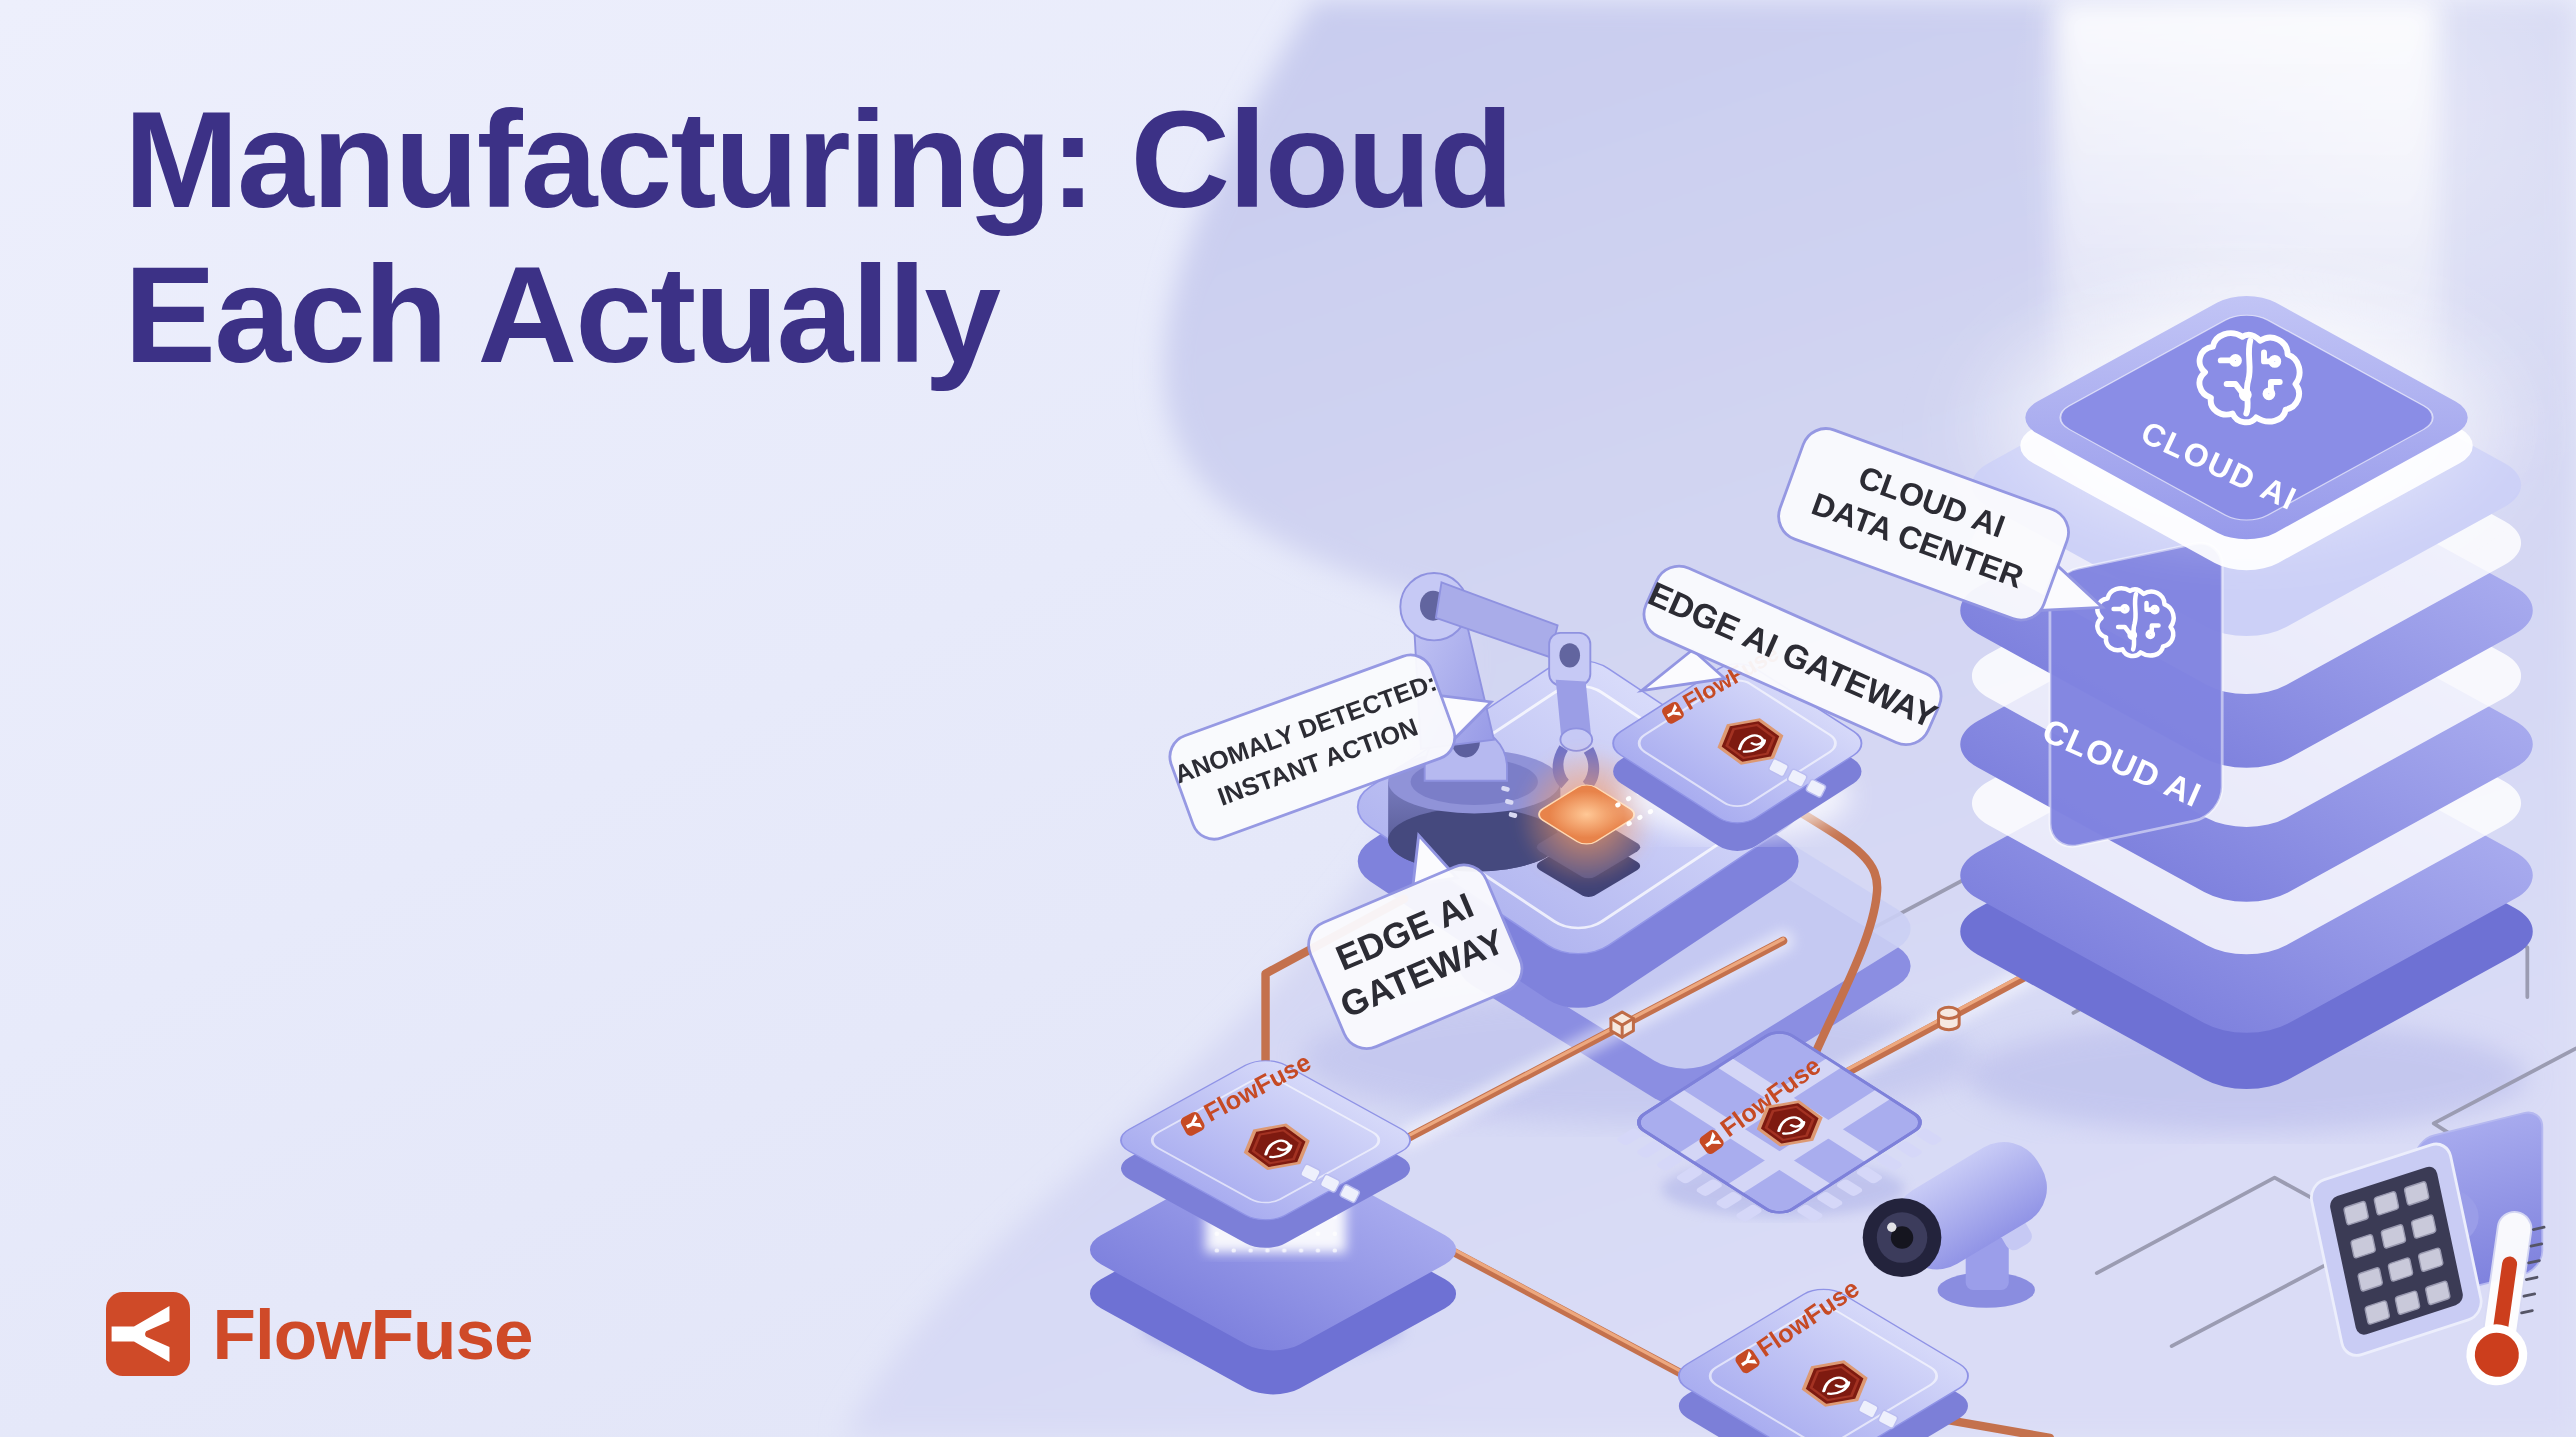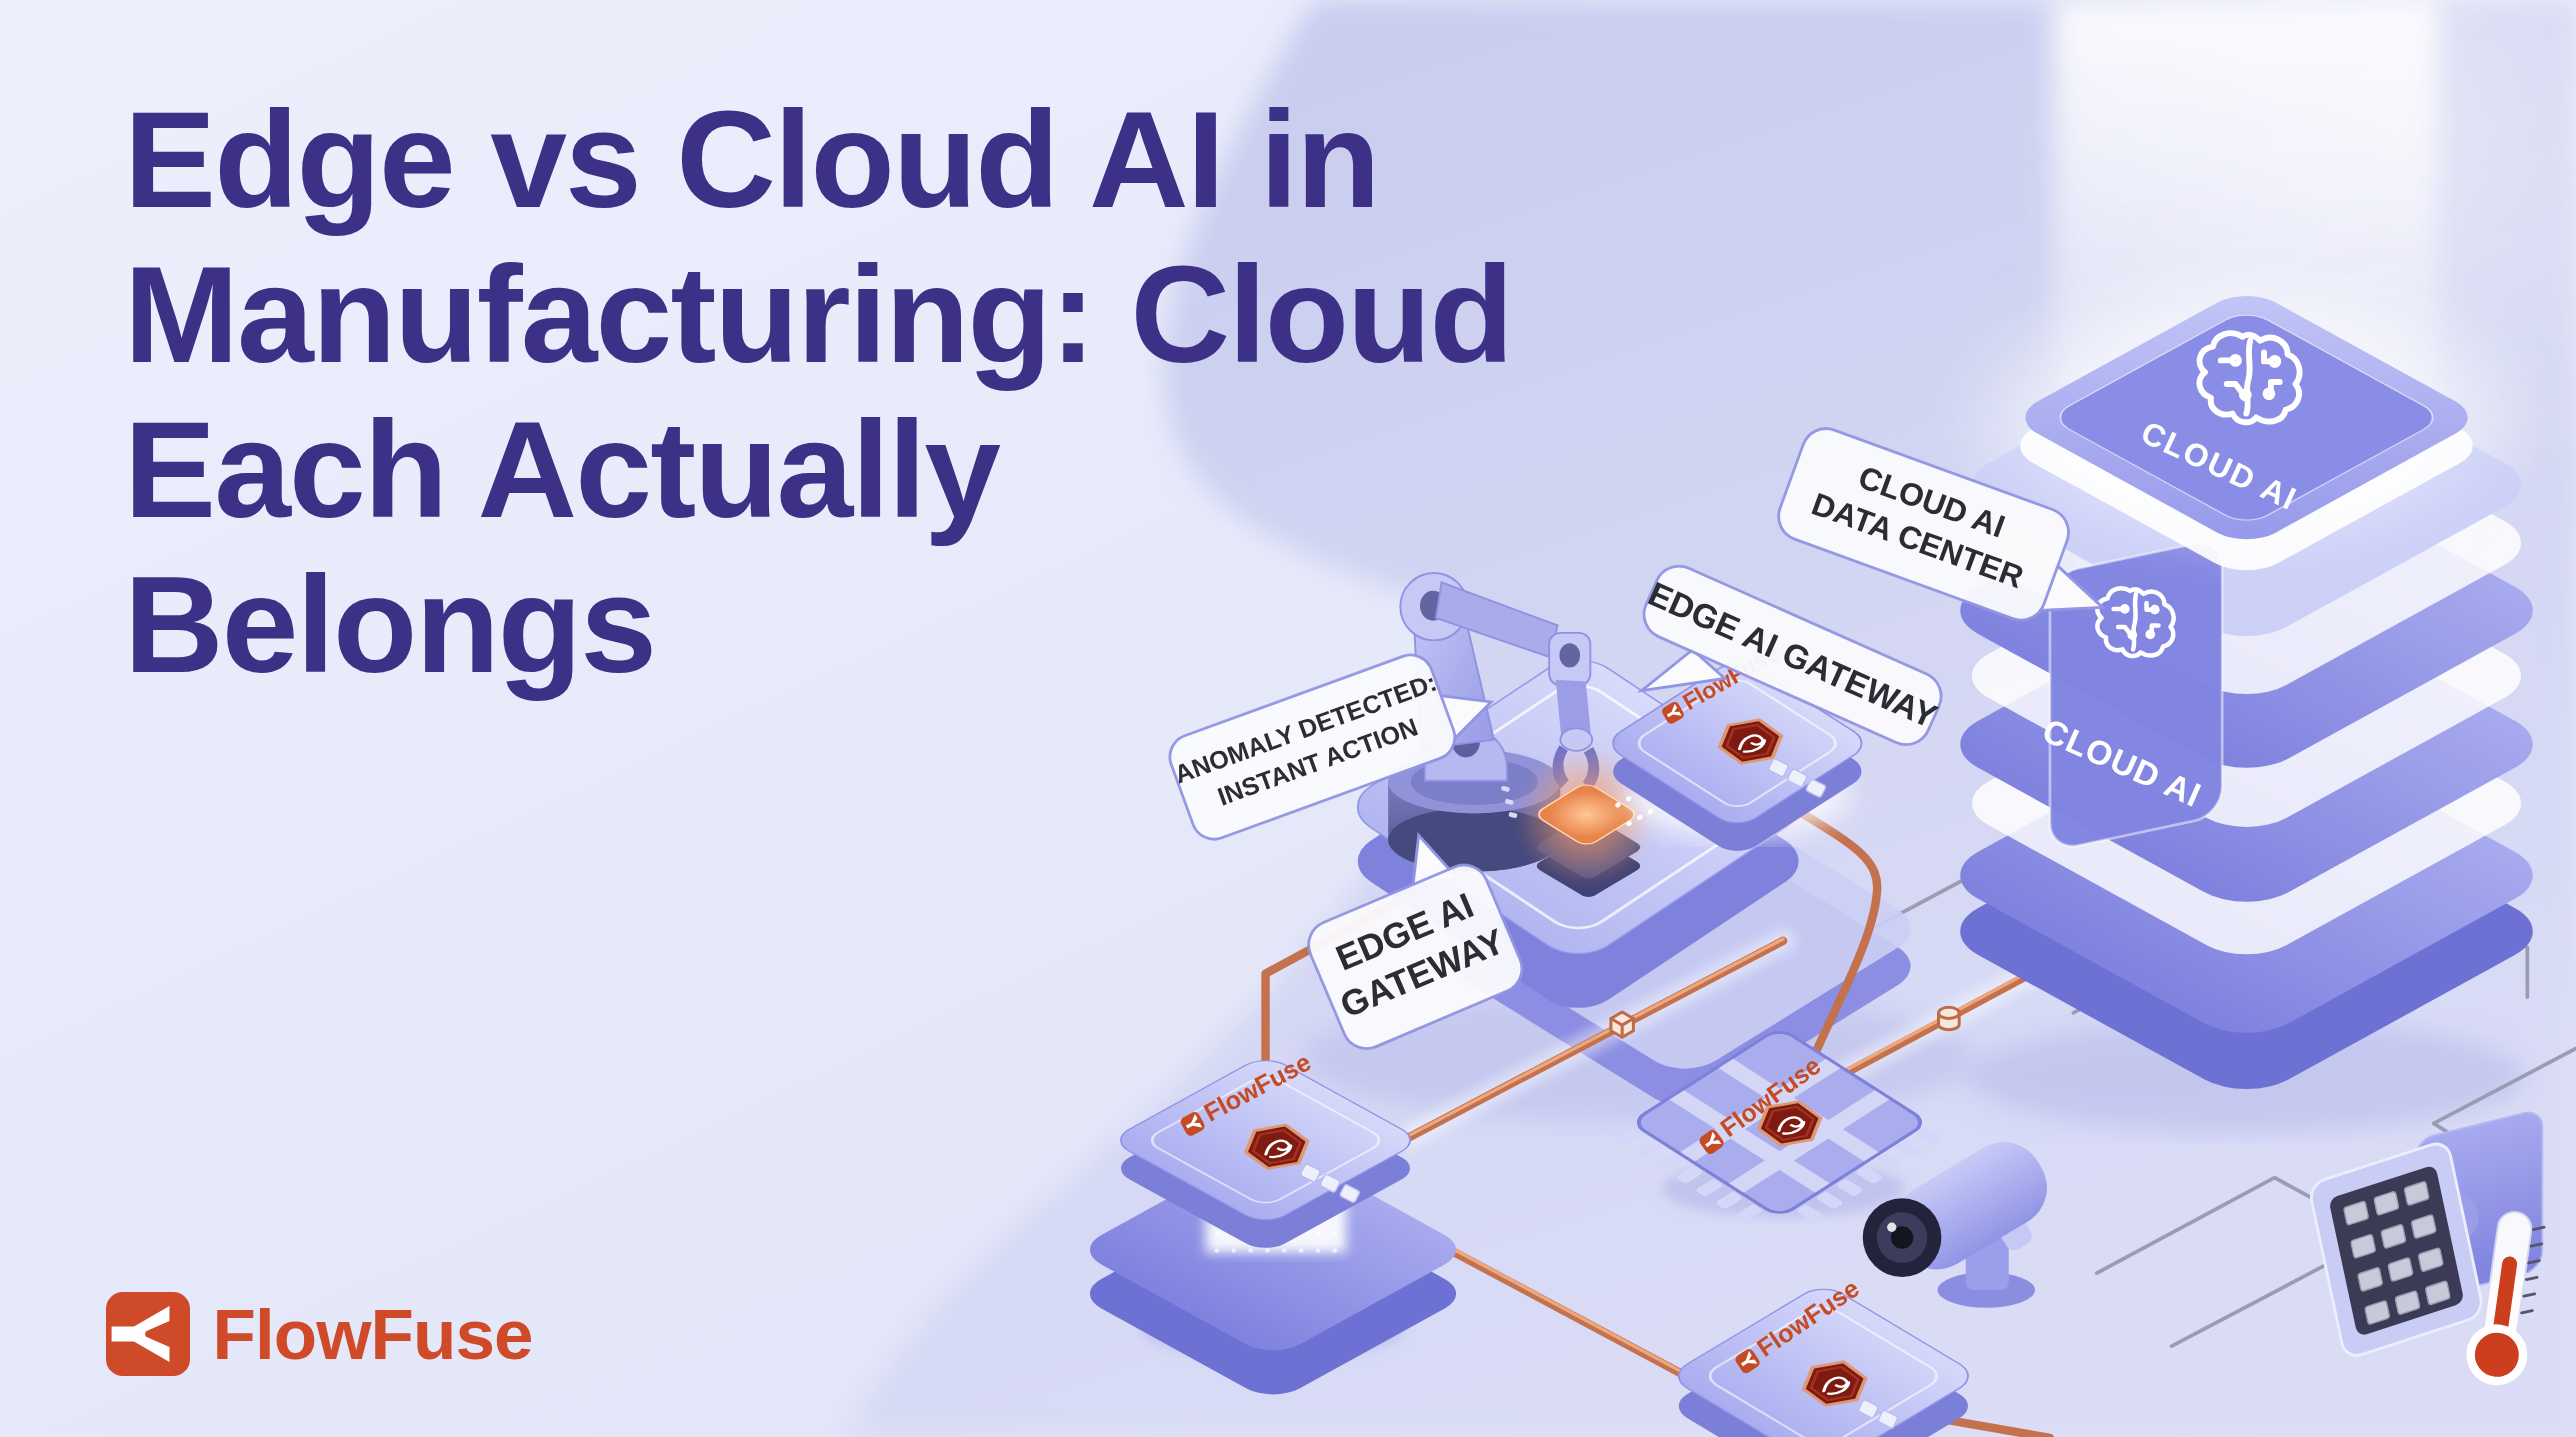--- a/index.html
+++ b/index.html
@@ -395,24 +395,22 @@
 
   <g transform="translate(1512,1022) rotate(-23)">
     <path d="M28,-72 L54,-118 L74,-60 Z" fill="#fbfbfe" stroke="#9295e2" stroke-width="3"></path>
     <rect x="-102" y="-72" width="204" height="144" rx="26" fill="#fbfbfe" opacity="0.95" stroke="#9295e2" stroke-width="3"></rect>
     <text class="bub" font-size="38" y="-16">EDGE AI</text>
     <text class="bub" font-size="38" y="32">GATEWAY</text>
   </g>
 </svg>
 
 <div class="title">
-  <span>Edge vs Cloud AI in</span>
   <span>Manufacturing: Cloud</span>
   <span>Each Actually</span>
-  <span>Belongs</span>
 </div>
 
 <div class="logo">
   <svg width="84" height="84" viewBox="0 0 90 90">
     <rect x="0" y="0" width="90" height="90" rx="18" fill="#cf4a28"></rect>
     <path d="M6,37 h24 l38,-22 v16 l-25,11 a5,5 0 0 0 0,6 l25,11 v16 l-38,-22 h-24 z" fill="#ffffff"></path>
   </svg>
   <span class="logo-word">FlowFuse</span>
 </div>
 

